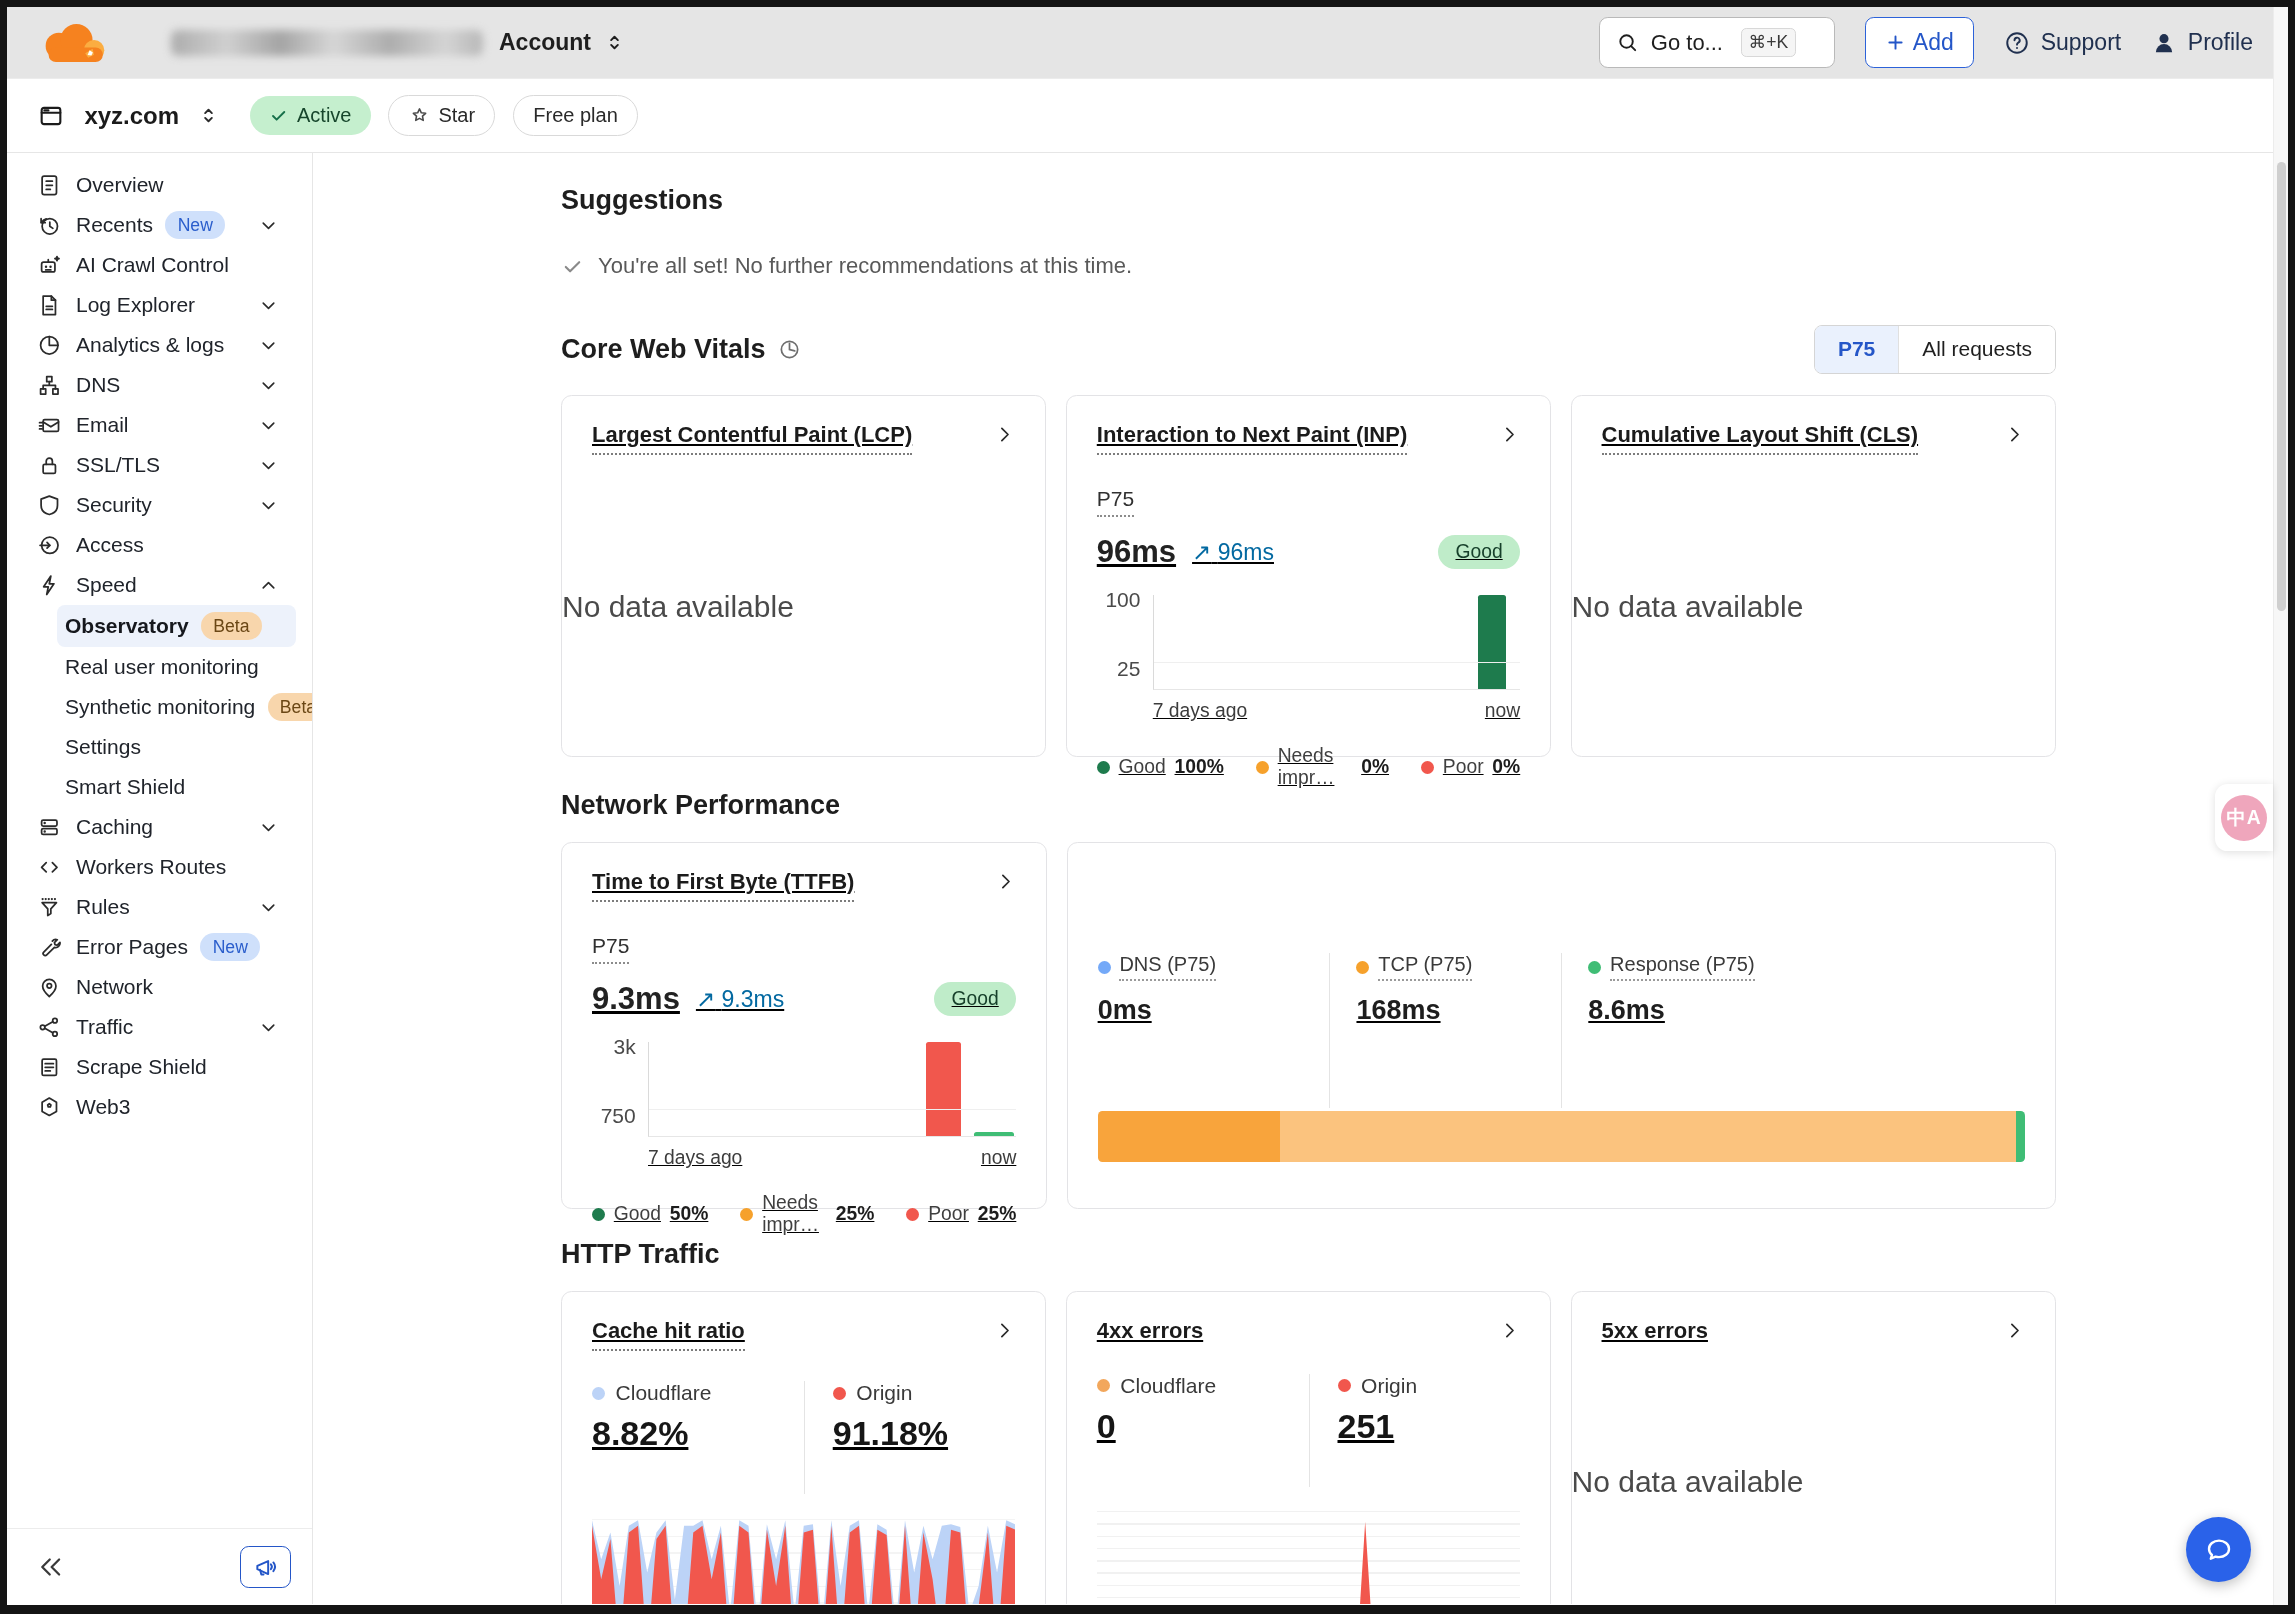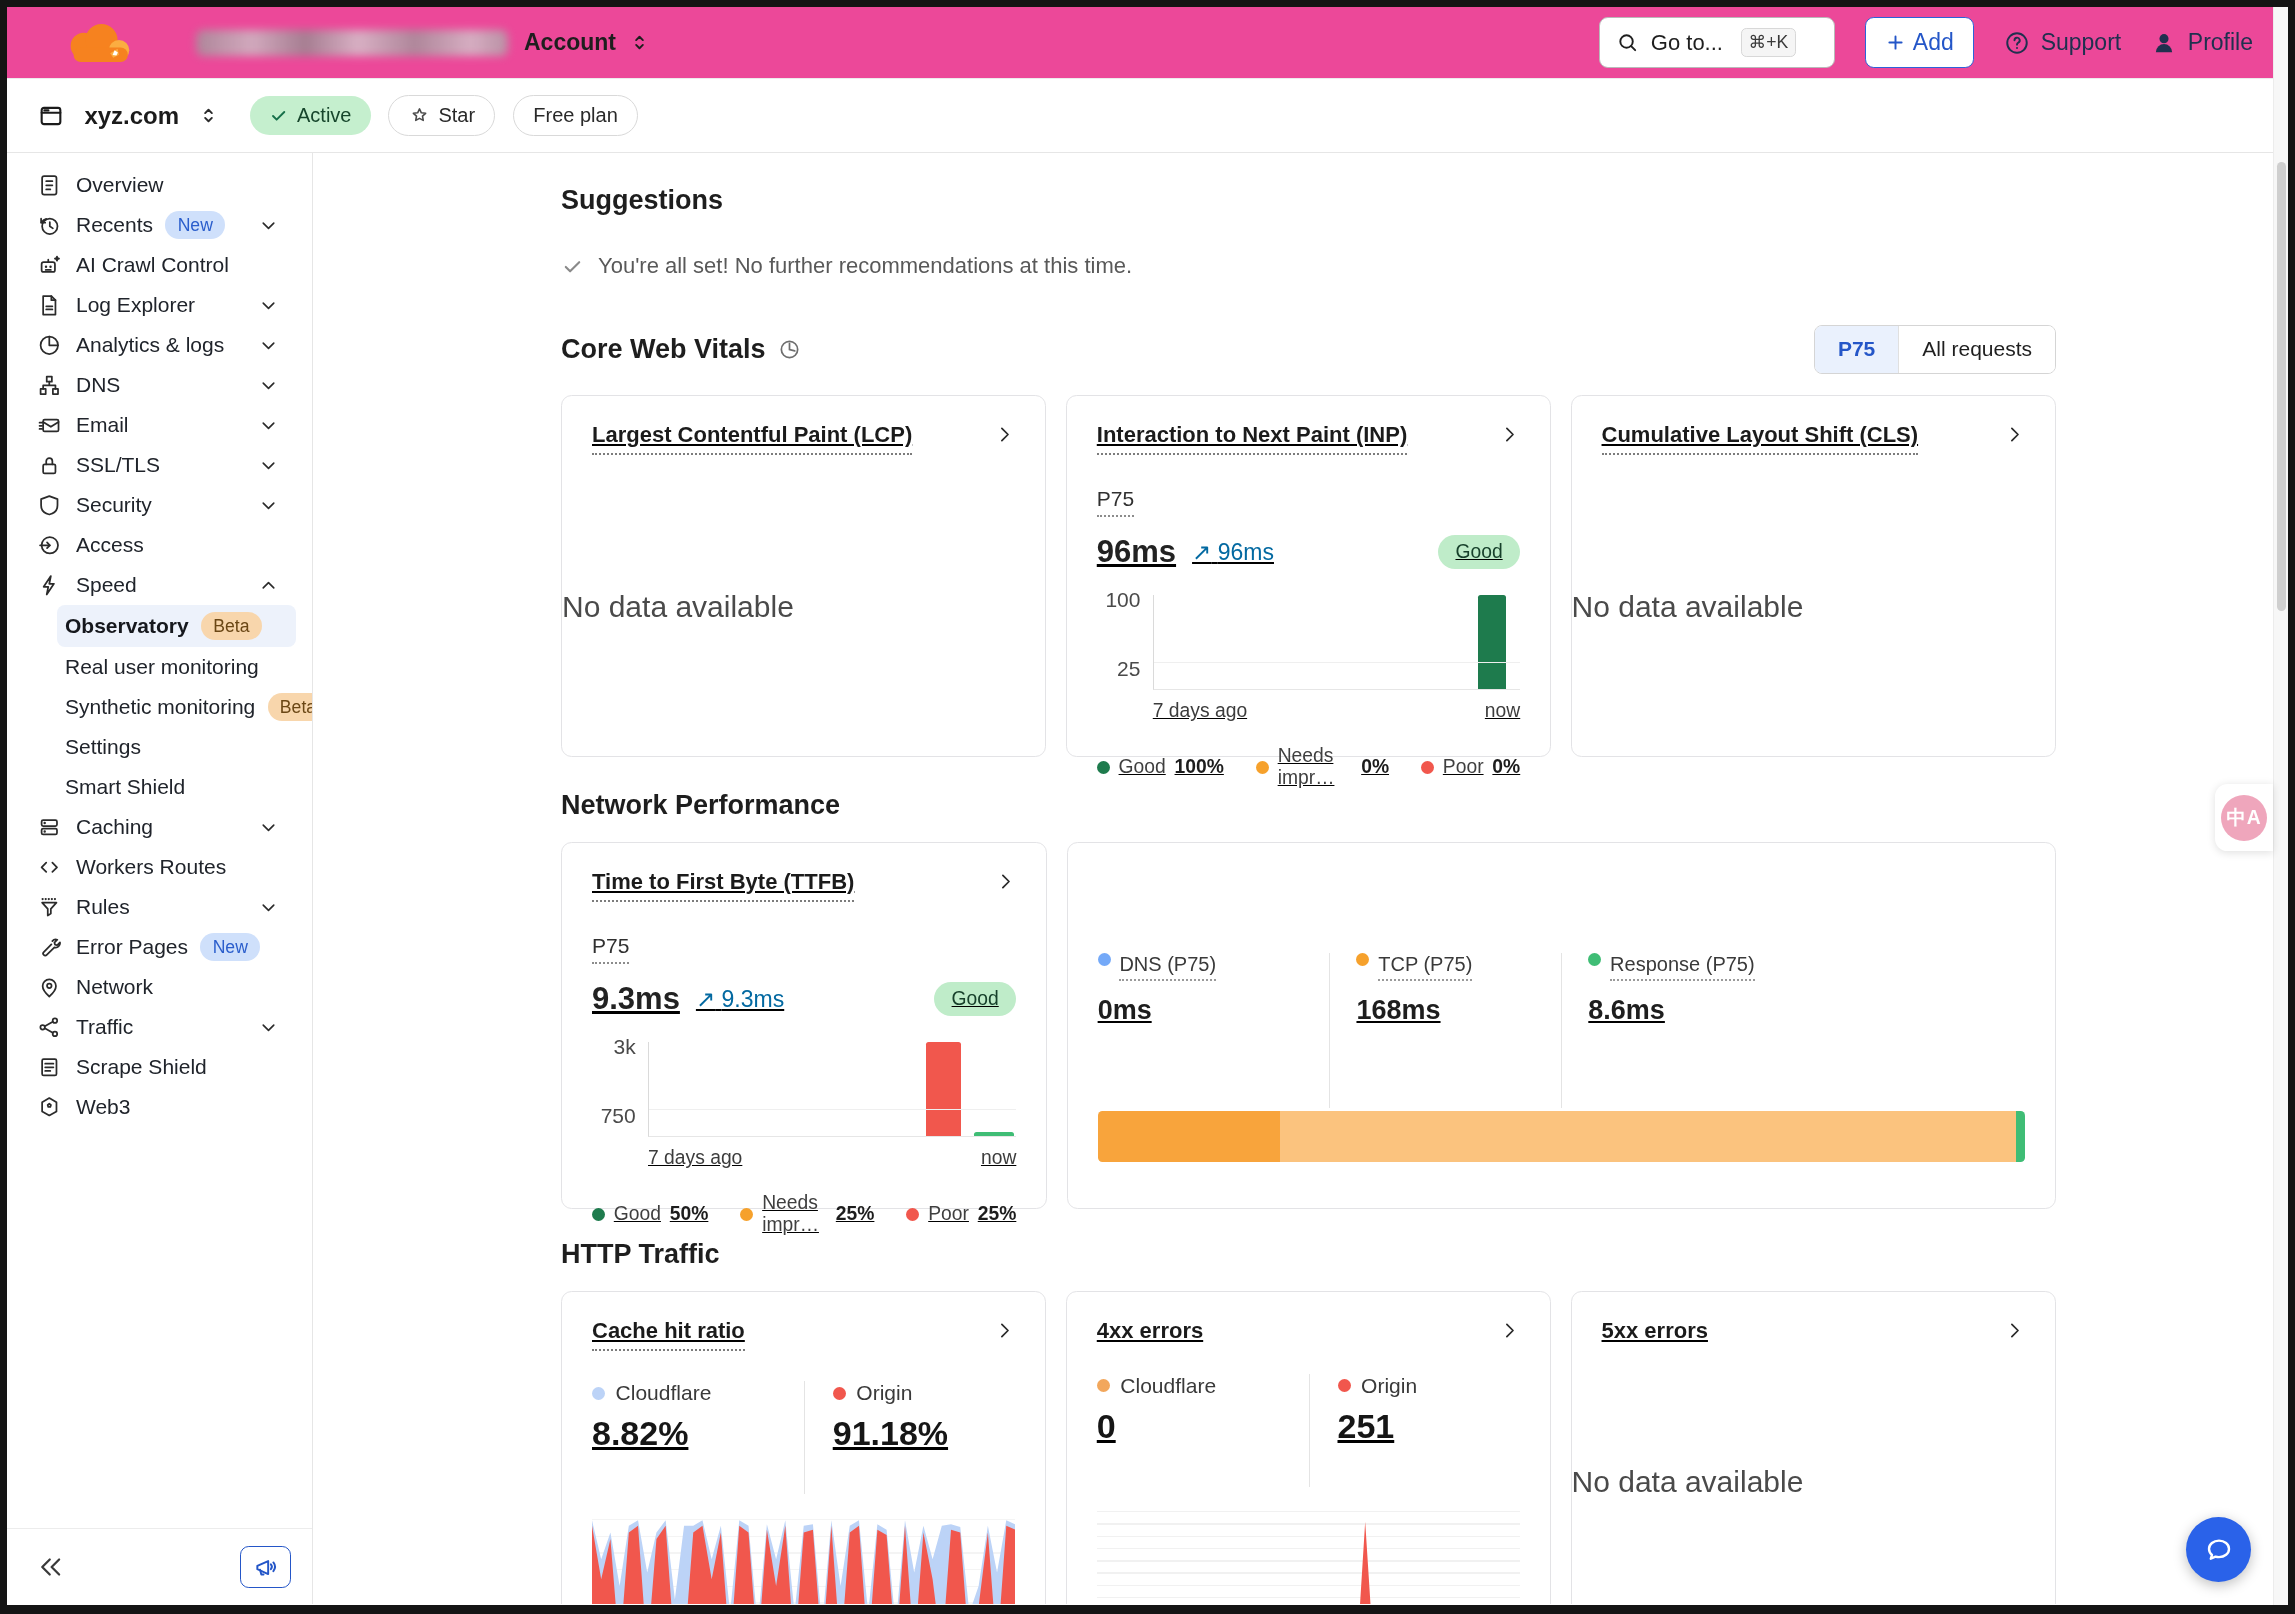--- a/index.html
+++ b/index.html
@@ -1,20 +1,20 @@
 <!DOCTYPE html>
 <html style="font-size:14px"><head>
 <meta charset="utf-8">
 <style>
   * { margin:0; padding:0; box-sizing:border-box; }
   html,body { width:2295px; height:1615px; font-family:"Liberation Sans", sans-serif; background:#fff; }
   .screen { position:relative; width:2295px; height:1615px; border:7px solid #141414; border-bottom-width:10.6px; background:#fff; overflow:hidden; }
 
   
-  .topbar { height:72px; display:flex; align-items:center; padding:0 35px 0 46px; background:#ec4899; border-bottom:0.9px solid #ECECEC; }
+  .topbar { height:72px; display:flex; align-items:center; padding:0 35px 0 21px; background:#e5e5e5; border-bottom:0.9px solid #ECECEC; }
   .cf-logo { width:97px; height:46px; display:flex; align-items:center; }
   .blur-chip { width:312px; height:26px; margin-left:46px; border-radius:7px;
     background:linear-gradient(90deg,#9a9a9a 0%,#c9c9c9 18%,#8f8f8f 35%,#d2d2d2 52%,#9b9b9b 70%,#cfcfcf 88%,#a8a8a8 100%);
     filter:blur(4.4px); opacity:.75; }
   .account-label { margin-left:16px; font-size:23px; font-weight:700; color:#1E1E1E; }
   .updown { margin-left:12.3px; color:#1E1E1E; }
   .topbar-right { margin-left:auto; display:flex; gap:30px; }
   .goto { display:flex; align-items:center; gap:12.3px; border:1.3px solid #B9B9B9; border-radius:8.8px; padding:10.6px 16px; min-width:236px; color:#1F1F1F; background:#fff; }
   .goto-text { font-size:22px; color:#1F1F1F; }
   .kbd { font-size:17.6px; color:#3A3A3A; border:1.3px solid #D8D8D8; background:#F5F5F5; border-radius:5.3px; padding:2.6px 7px; margin-left:5.3px; }
@@ -86,21 +86,21 @@
   .xlabels { display:flex; justify-content:space-between; margin:10.6px 0 0 56px; font-size:19.3px; color:#3C3C3C; }
   .legend { display:flex; gap:32px; margin-top:23px; align-items:center; }
   .lg-item { display:flex; align-items:center; gap:8.8px; font-size:19.3px; color:#3F3F3F; }
   .dot { width:13px; height:13px; border-radius:50%; flex:none; }
   .lg-pct { font-weight:700; color:#1D1D1D; }
 
   
   .ttlb-metrics { display:grid; grid-template-columns:1fr 1fr 1fr 1fr; margin-top:84px; }
   .tm { padding-left:26px; border-left:1.3px solid #E4E4E4; min-height:155px; }
   .tm:first-child { padding-left:0; border-left:none; }
-  .tm-label { display:inline-flex; gap:8.8px; font-size:20px; color:#3A3A3A; }
+  .tm-label { display:inline-flex; align-items:center; gap:8.8px; font-size:20px; color:#3A3A3A; }
   .tm-label .txt { border-bottom:2.6px dotted #9A9A9A; padding-bottom:3.5px; }
   .tm-val { margin-top:14px; font-size:27px; font-weight:700; color:#1E1E1E; }
   .stack-bar { display:flex; height:51px; border-radius:4.4px; overflow:hidden; margin-top:3.5px; }
   .stack-bar span { height:100%; }
 
   
   .tw-metrics { display:grid; grid-template-columns:1fr 1fr; margin-top:30px; }
   .twm { padding-left:28px; border-left:1.3px solid #E4E4E4; min-height:113px; }
   .twm:first-child { padding-left:0; border-left:none; }
   .twm-label { display:inline-flex; align-items:center; gap:10.6px; font-size:21px; color:#3A3A3A; }

